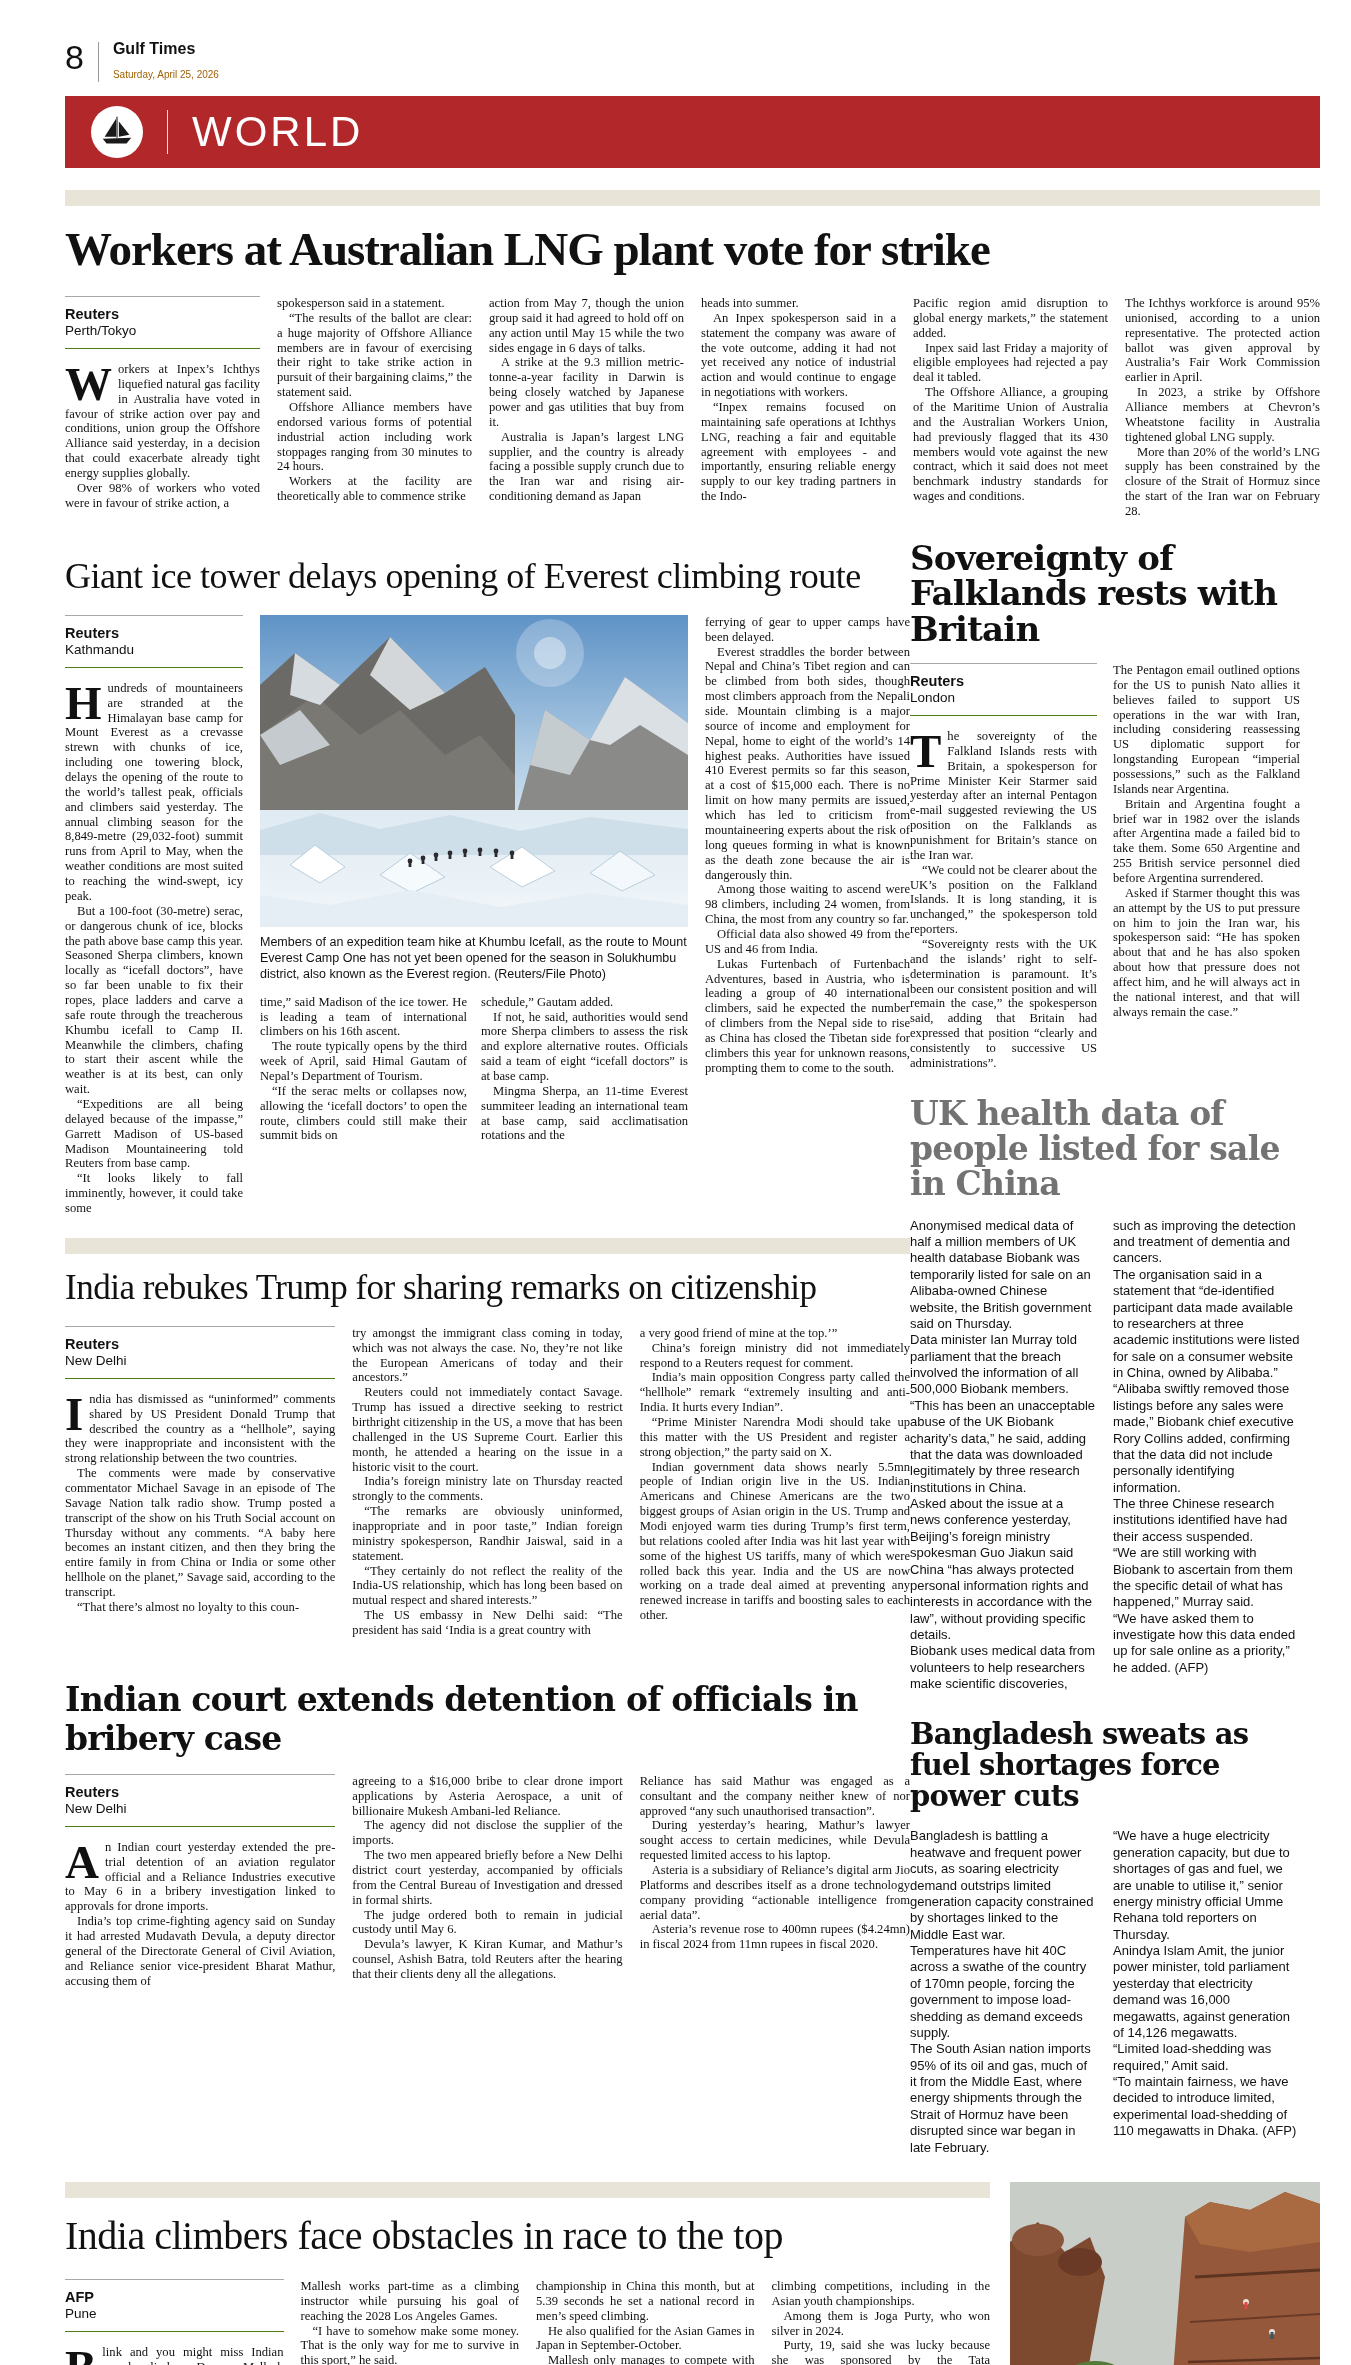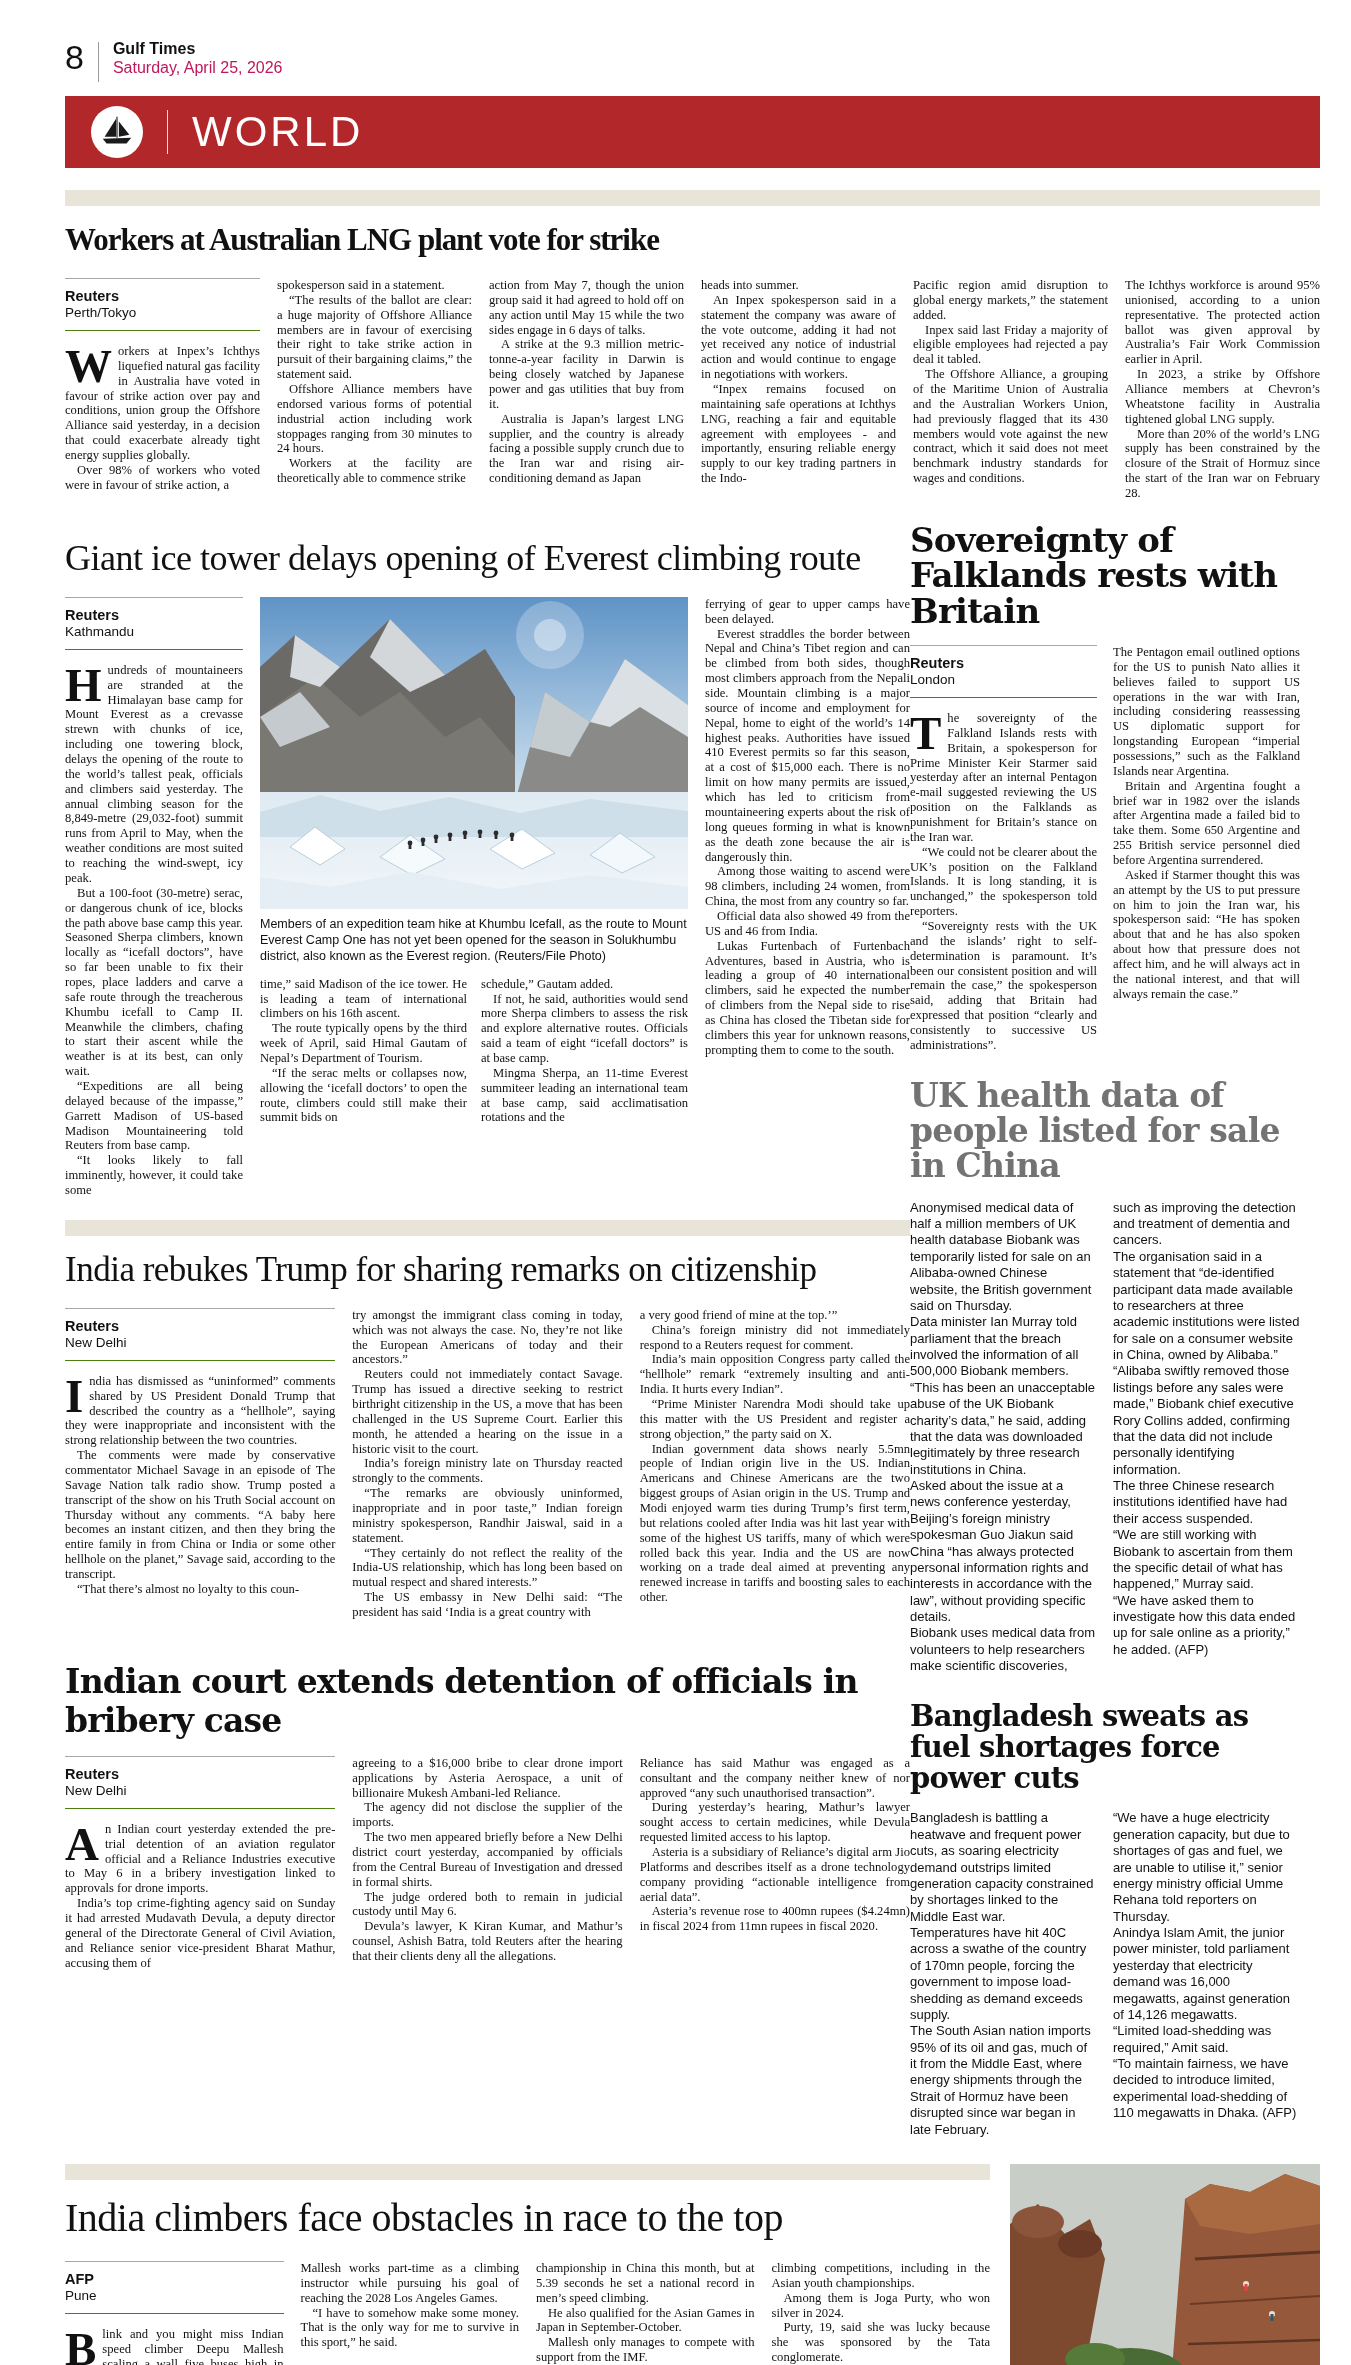--- a/index.html
+++ b/index.html
@@ -4,21 +4,21 @@
 <style>
   * { box-sizing: border-box; margin: 0; padding: 0; }
   body { background:#ffffff; width:1351px; font-family:"Liberation Serif", serif; color:#111; }
   .page { width:1351px; padding:40px 31px 24px 65px; }
 
   
   .meta-row { display:flex; align-items:flex-start; gap:14px; margin-bottom:14px; }
   .page-num { font-family:"Liberation Sans",sans-serif; font-size:34px; font-weight:400; line-height:1; }
   .meta-div { width:1px; background:#999; height:40px; margin-top:2px; }
   .mast-name { font-family:"Liberation Sans",sans-serif; font-weight:700; font-size:16px; line-height:1.15; }
-  .mast-date { font-family:"Liberation Sans",sans-serif; font-size:16px; line-height:1.2; color:#be185d; }
+  .mast-date { font-family:"Liberation Sans",sans-serif; font-size:10px; line-height:1.2; color:#a16207;margin-top:11px; }
   .banner { background:#b2282a; height:72px; display:flex; align-items:center; padding-left:26px; gap:24px; }
   .logo-circle { width:52px; height:52px; background:#fff; border-radius:50%; display:flex; align-items:center; justify-content:center; }
   .banner-div { width:1px; height:44px; background:rgba(255,255,255,.85); }
   .banner-title { color:#fff; font-family:"Liberation Sans",sans-serif; font-size:42px; font-weight:400; letter-spacing:3px; }
 
   
   .kicker-bar { height:16px; background:#e8e4d7; }
   .byline { border-top:1px solid #a8a8a8; border-bottom:1px solid #4d7c0f; padding:9px 0 10px; margin-bottom:13px; }
   .byline .agency { font-family:"Liberation Sans",sans-serif; font-weight:700; font-size:14.5px; }
   .byline .loc { font-family:"Liberation Sans",sans-serif; font-size:13.5px; margin-top:1px; }
@@ -28,21 +28,21 @@
   .sans-body p { font-family:"Liberation Sans",sans-serif; font-size:13px; line-height:1.26; text-align:left; }
   .cols { display:flex; gap:17px; }
   .col { flex:1; min-width:0; }
   .caption { font-family:"Liberation Sans",sans-serif; font-size:12.5px; line-height:1.3; font-weight:400; margin-top:7px; }
 
   .h-serif-bold { font-family:"Liberation Serif",serif; font-weight:700; letter-spacing:-1px; }
   .h-serif { font-family:"Liberation Serif",serif; font-weight:400; letter-spacing:-0.5px; }
   .h-slab { font-family:"DejaVu Serif",serif; font-weight:700; letter-spacing:-0.8px; }
 
   
-  .lead-head { font-size:31px; margin:16px 0 20px; }
+  .lead-head { font-size:47px; margin:16px 0 20px; }
   .sec-gap { height:22px; }
 
   
   .mid { display:flex; }
   .mid-left { width:845px; flex:none; }
   .mid-right { width:390px; flex:none; }
 
   .ev-head { font-size:36px; margin:14px 0 18px; }
   .ev-grid { display:flex; gap:17px; }
   .ev-c1 { width:178px; flex:none; }

